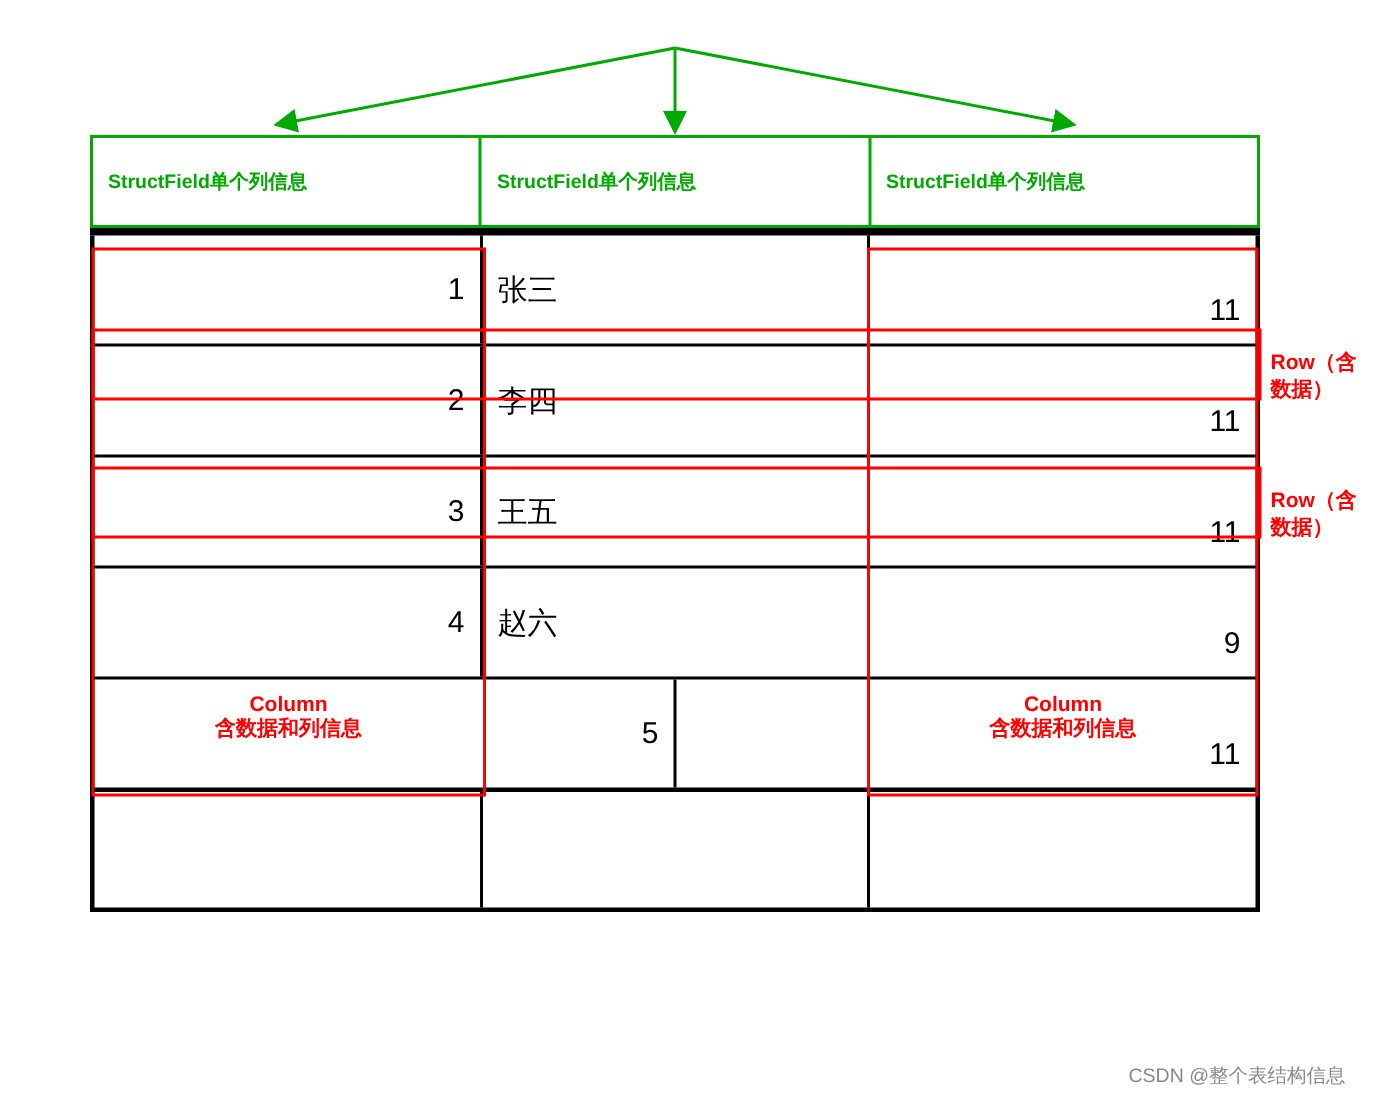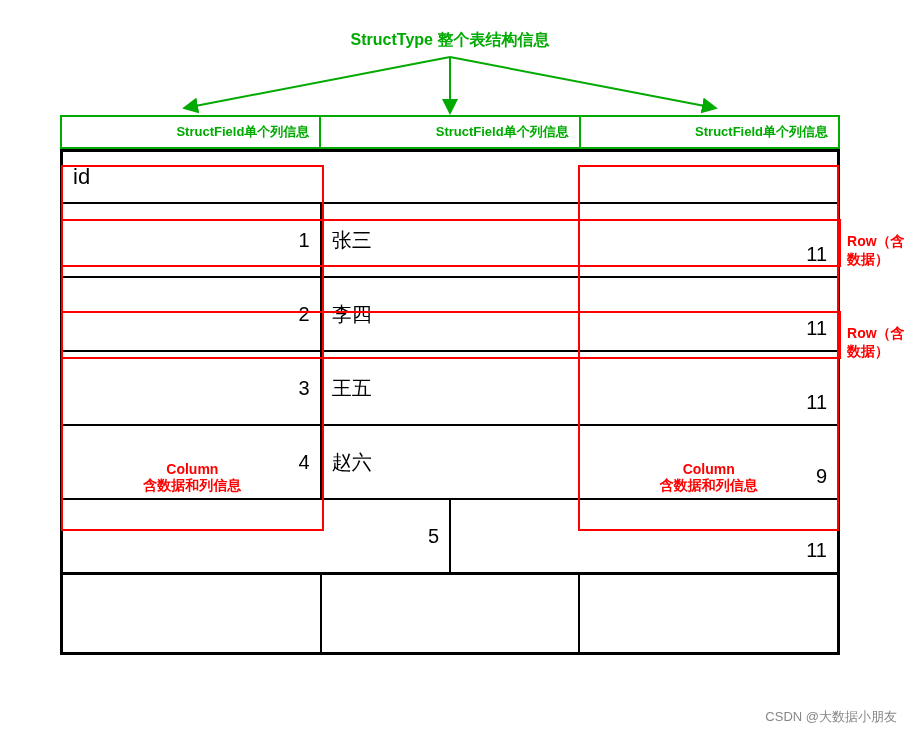--- a/index.html
+++ b/index.html
@@ -46,24 +46,24 @@
     
     .header-row {
       display: flex;
       border: 2px solid #00aa00;
       margin-bottom: 0;
     }
     .header-cell {
       color: #00aa00;
       font-weight: bold;
       font-size: 13px;
-      padding: 6px 10px;
+      padding: 20px 10px;
       flex: 1;
       border-right: 2px solid #00aa00;
-      text-align: right;
+      text-align: left;
     }
     .header-cell:last-child {
       border-right: none;
     }
 
     
     .col-name-row {
       display: flex;
       border-left: 3px solid #000;
       border-right: 3px solid #000;
@@ -137,23 +137,20 @@
       width: 100%;
       height: 100%;
     }
   </style>
 </head>
 <body>
 
 <div class="page-container">
   <div class="diagram-wrapper">
 
-    <div class="struct-type-label">
-      <span>StructType 整个表结构信息</span>
-    </div>
 
     <div class="arrows-container">
       <svg class="arrows-svg" viewBox="0 0 780 60" preserveAspectRatio="none">
 
         <defs>
           <marker id="arrowhead" markerWidth="8" markerHeight="8" refX="4" refY="4" orient="auto">
             <path d="M0,0 L0,8 L8,4 z" fill="#00aa00"></path>
           </marker>
         </defs>
 
@@ -165,21 +162,20 @@
       </svg>
     </div>
 
     <div class="header-row">
       <div class="header-cell">StructField单个列信息</div>
       <div class="header-cell">StructField单个列信息</div>
       <div class="header-cell">StructField单个列信息</div>
     </div>
 
     <div class="col-name-row table-top-border">
-      <div class="col-name-cell">id</div>
     </div>
 
     <div class="data-rows-wrapper" id="data-rows-wrapper">
       <div class="data-row">
         <div class="data-cell right-align">1</div>
         <div class="data-cell">张三</div>
         <div class="data-cell right-align">11</div>
       </div>
       <div class="data-row">
         <div class="data-cell right-align">2</div>
@@ -214,14 +210,14 @@
       <div style="position: absolute; border: 2px solid red; pointer-events: none; top: 203px; left: 61px; width: 780.016px; height: 48px;"></div>
       <div style="position: absolute; color: red; font-weight: bold; font-size: 14px; font-family: SimHei, sans-serif; top: 217px; left: 847.016px;">Row（含数据）</div>
       <div style="position: absolute; border: 2px solid red; pointer-events: none; top: 295px; left: 61px; width: 780.016px; height: 48px;"></div>
       <div style="position: absolute; color: red; font-weight: bold; font-size: 14px; font-family: SimHei, sans-serif; top: 309px; left: 847.016px;">Row（含数据）</div>
       <div style="position: absolute; border: 2px solid red; pointer-events: none; top: 149px; left: 61px; width: 262.672px; height: 366px;"></div>
       <div style="position: absolute; color: red; font-weight: bold; font-size: 14px; font-family: SimHei, sans-serif; text-align: center; top: 445px; left: 61px; width: 262.672px;"><span>Column</span><br><span>含数据和列信息</span></div>
       <div style="position: absolute; border: 2px solid red; pointer-events: none; top: 149px; left: 578.344px; width: 260.672px; height: 366px;"></div>
       <div style="position: absolute; color: red; font-weight: bold; font-size: 14px; font-family: SimHei, sans-serif; text-align: center; top: 445px; left: 578.344px; width: 260.672px;"><span>Column</span><br><span>含数据和列信息</span></div>
     </div>
 
-  <div class="watermark">CSDN @大数据小朋友</div>
+  <div class="watermark">CSDN @整个表结构信息</div>
 </div>
 
 </body></html>

